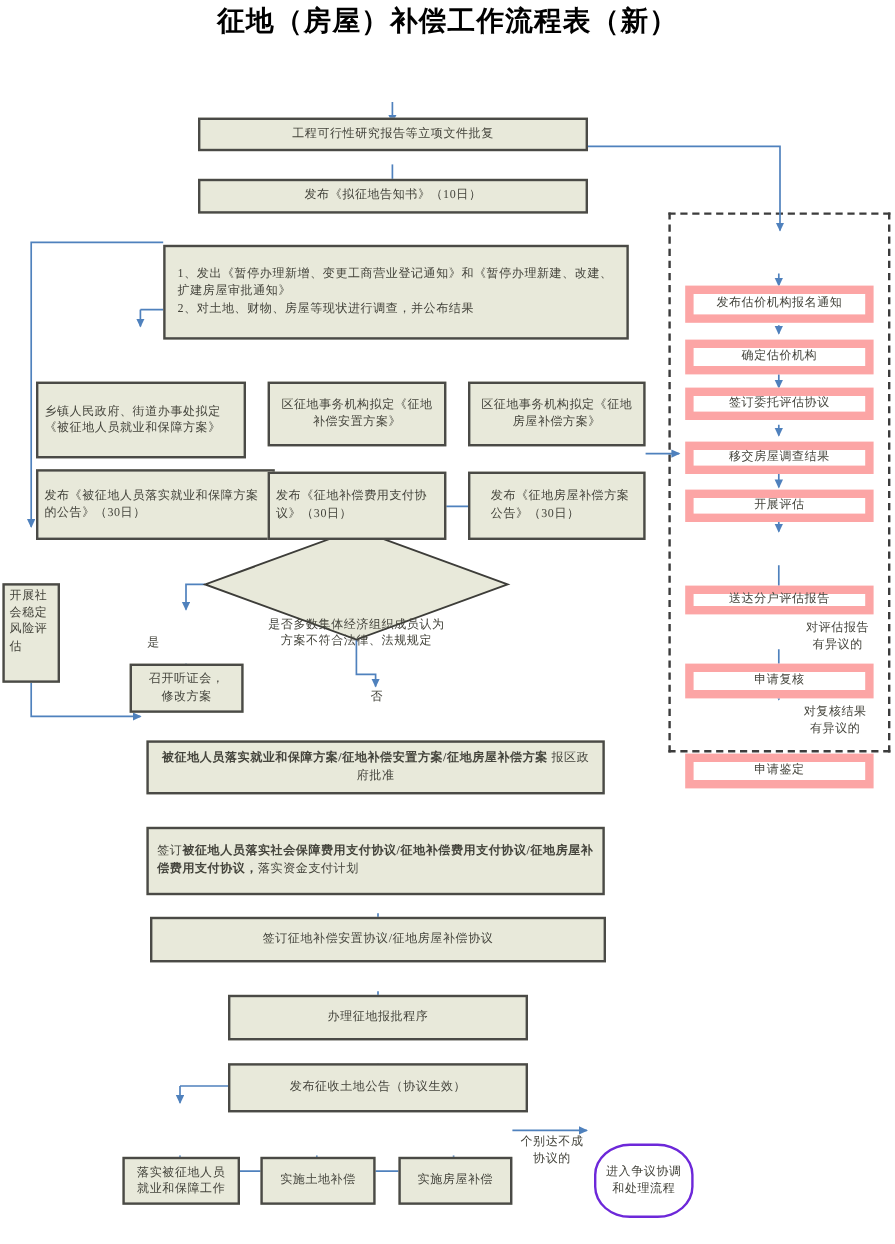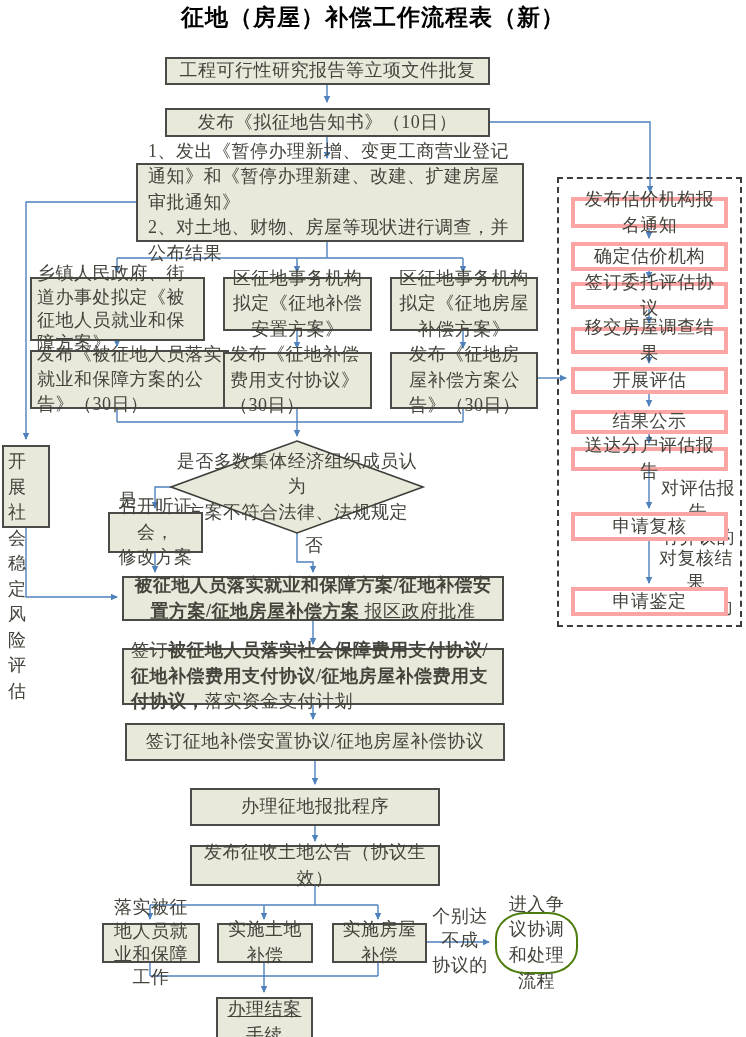--- a/index.html
+++ b/index.html
@@ -7,45 +7,45 @@
     position:relative;width:746px;height:1037px;background:#ffffff;overflow:hidden;
     font-family:"Liberation Serif","DejaVu Serif",serif;color:#44443c;
   }
   #connectors{position:absolute;left:0;top:0;z-index:1;}
   .title{
     position:absolute;left:0;top:2px;width:746px;text-align:center;
     font-size:23px;font-weight:bold;color:#000;letter-spacing:1px;z-index:2;
   }
   .node,.wnode,.lbl,.dtext{
     position:absolute;box-sizing:border-box;z-index:2;
-    font-size:18px;line-height:1.42;letter-spacing:0.5px;
+    font-size:10px;line-height:1.42;letter-spacing:0.5px;margin-top:41px;
   }
   .node{
     background:#e8e9da;border:2px solid #4a4a46;
     display:flex;align-items:center;justify-content:center;text-align:center;
     padding:1px 6px;
   }
   .node.left{justify-content:flex-start;text-align:left;padding:1px 5px;}
   .wnode{
-    background:#ffffff;border:4px solid #fca5a5;
+    background:#ffffff;border:7px solid #fca5a5;
     display:flex;align-items:center;justify-content:center;text-align:center;
     padding:0 4px;
   }
   .lbl{background:transparent;text-align:center;line-height:1.35;}
   .pre{white-space:pre-line;}
   .dashed{
     position:absolute;box-sizing:border-box;border:2px dashed #3c3c3c;
     background:transparent;z-index:0;
   }
   .dtext{
     display:flex;align-items:center;justify-content:center;text-align:center;
     background:transparent;pointer-events:none;
   }
   .terminator{
-    background:#ffffff;border:2px solid #4d7c0f;border-radius:30px/26px;
+    background:#ffffff;border:2px solid #6d28d9;border-radius:30px/26px;
   }
   .b{font-weight:bold;}
 </style>
 </head>
 <body>
 
 <div id="canvas">
 
   <svg id="connectors" width="746" height="1037" viewBox="0 0 746 1037">
     <defs>
@@ -173,21 +173,20 @@
 
   <div class="node" style="left:216px;top:997px;width:97px;height:51px;text-decoration:underline;">办理结案手续</div>
 
   <div class="dashed" style="left:557px;top:177px;width:185px;height:450px;"></div>
 
   <div class="wnode" style="left:571px;top:197px;width:157px;height:31px;">发布估价机构报名通知</div>
   <div class="wnode" style="left:571px;top:242px;width:157px;height:29px;">确定估价机构</div>
   <div class="wnode" style="left:571px;top:327px;width:157px;height:27px;">移交房屋调查结果</div>
   <div class="wnode" style="left:571px;top:282px;width:157px;height:27px;">签订委托评估协议</div>
   <div class="wnode" style="left:571px;top:367px;width:157px;height:27px;">开展评估</div>
-  <div class="wnode" style="left:571px;top:410px;width:157px;height:24px;">结果公示</div>
   <div class="wnode" style="left:571px;top:447px;width:157px;height:24px;">送达分户评估报告</div>
 
   <div class="lbl pre" style="left:660px;top:476px;width:76px;">对评估报告
 有异议的</div>
 
   <div class="wnode" style="left:571px;top:512px;width:157px;height:29px;">申请复核</div>
 
   <div class="lbl pre" style="left:658px;top:546px;width:76px;">对复核结果
 有异议的</div>
 

